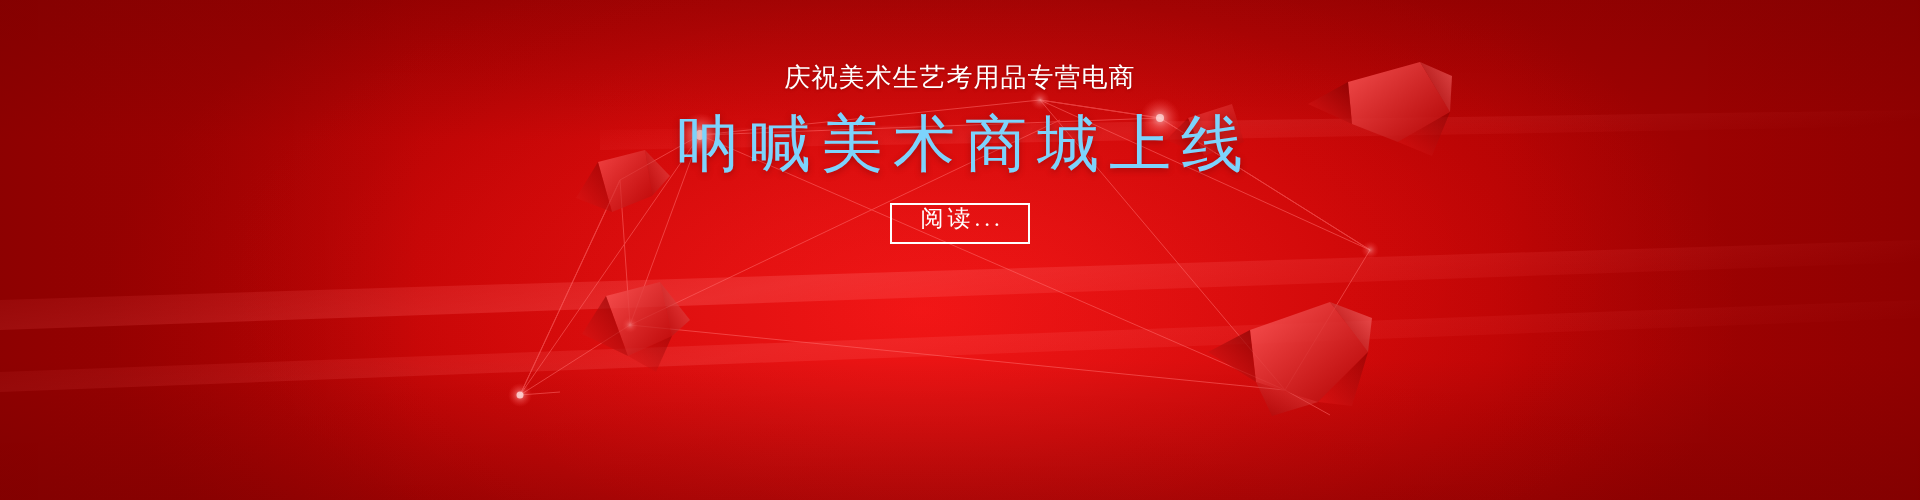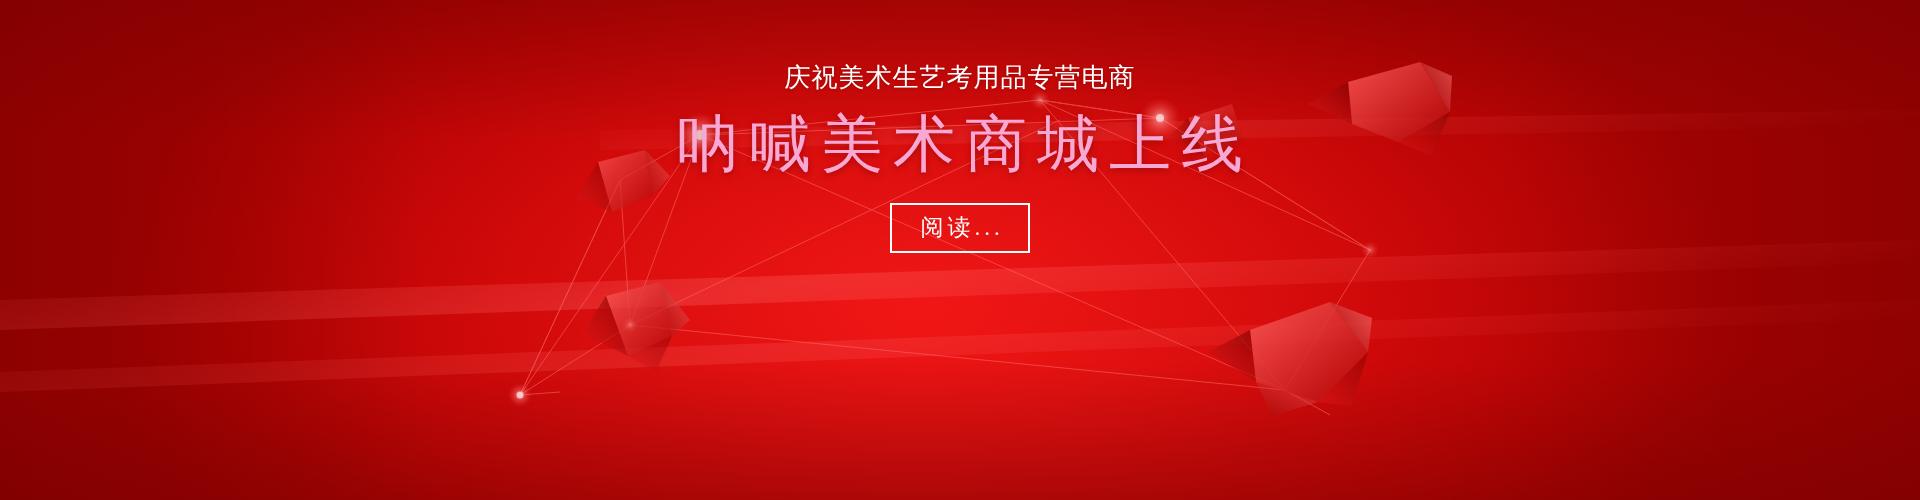--- a/index.html
+++ b/index.html
@@ -55,39 +55,39 @@
     font-family: "Liberation Sans", "DejaVu Sans", sans-serif;
     text-shadow: 0 1px 3px rgba(90,0,0,0.35);
     white-space: nowrap;
   }
   .title {
     margin-top: 14px;
     font-size: 62px;
     line-height: 74px;
     letter-spacing: 10px;
     padding-left: 10px;
-    color: #f9a8d4;
+    color: #7dd3fc;
     font-family: "Liberation Serif", "DejaVu Serif", serif;
     font-weight: 400;
     text-shadow: 0 2px 6px rgba(90,0,0,0.40);
     white-space: nowrap;
   }
   .cta-wrap {
     margin-top: 22px;
   }
   .cta {
     display: inline-block;
     border: 2px solid #ffffff;
     color: #ffffff;
     background: transparent;
     font-family: "Liberation Serif", "DejaVu Serif", serif;
     font-size: 23px;
     line-height: 23px;
     letter-spacing: 4px;
-    padding: 11px 24px 12px 28px;
+    padding: 2px 24px 12px 28px;
     cursor: pointer;
     text-decoration: none;
     white-space: nowrap;
   }
 </style>
 </head>
 <body>
 
 <div id="banner">
 

